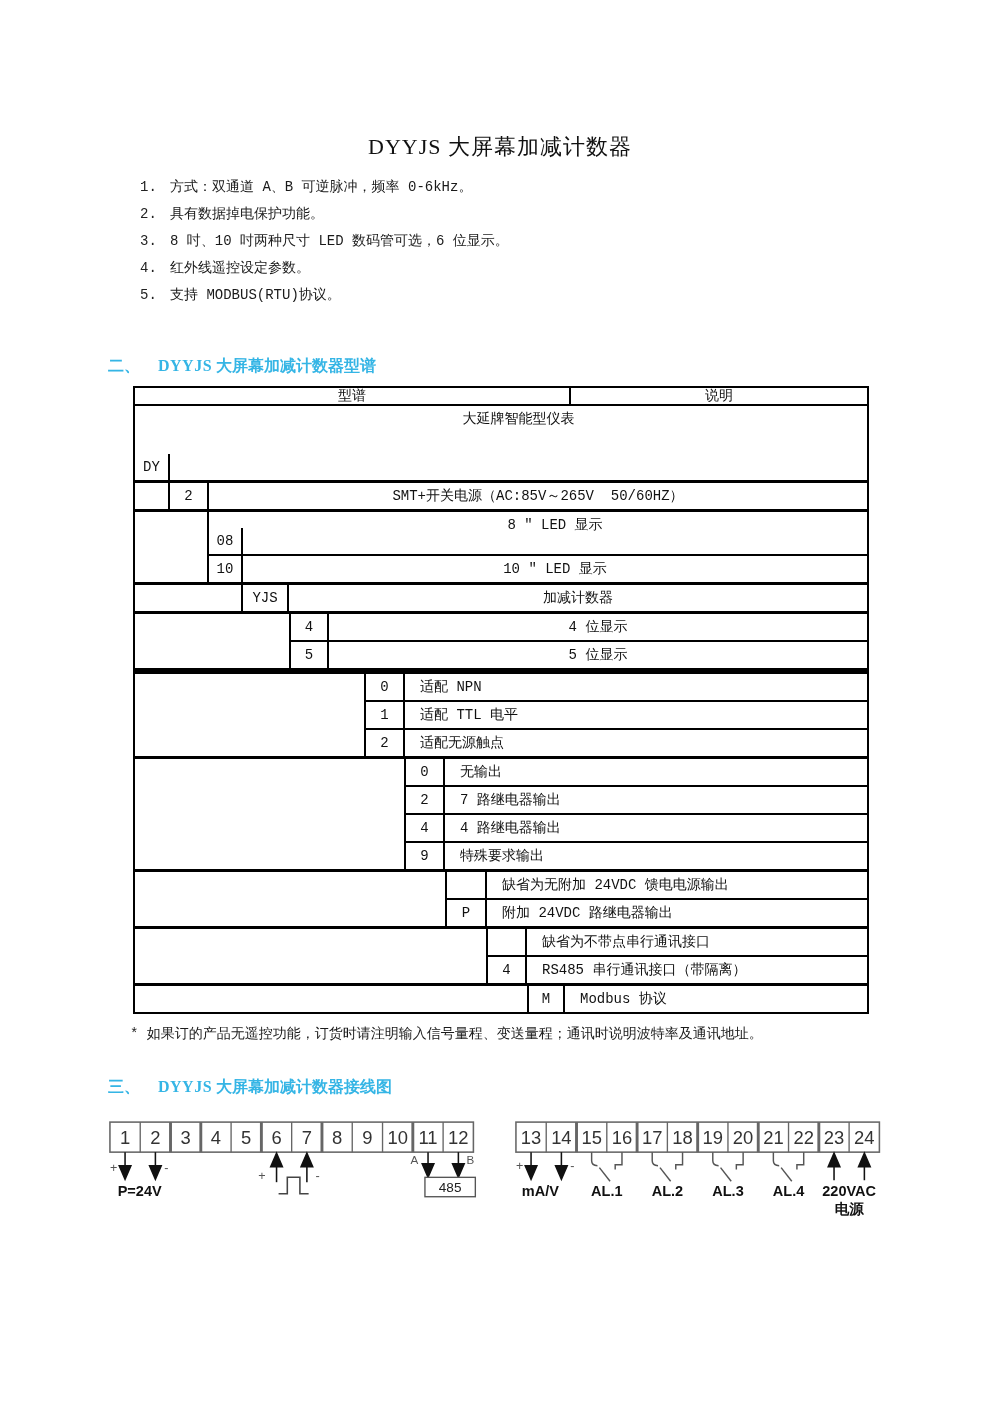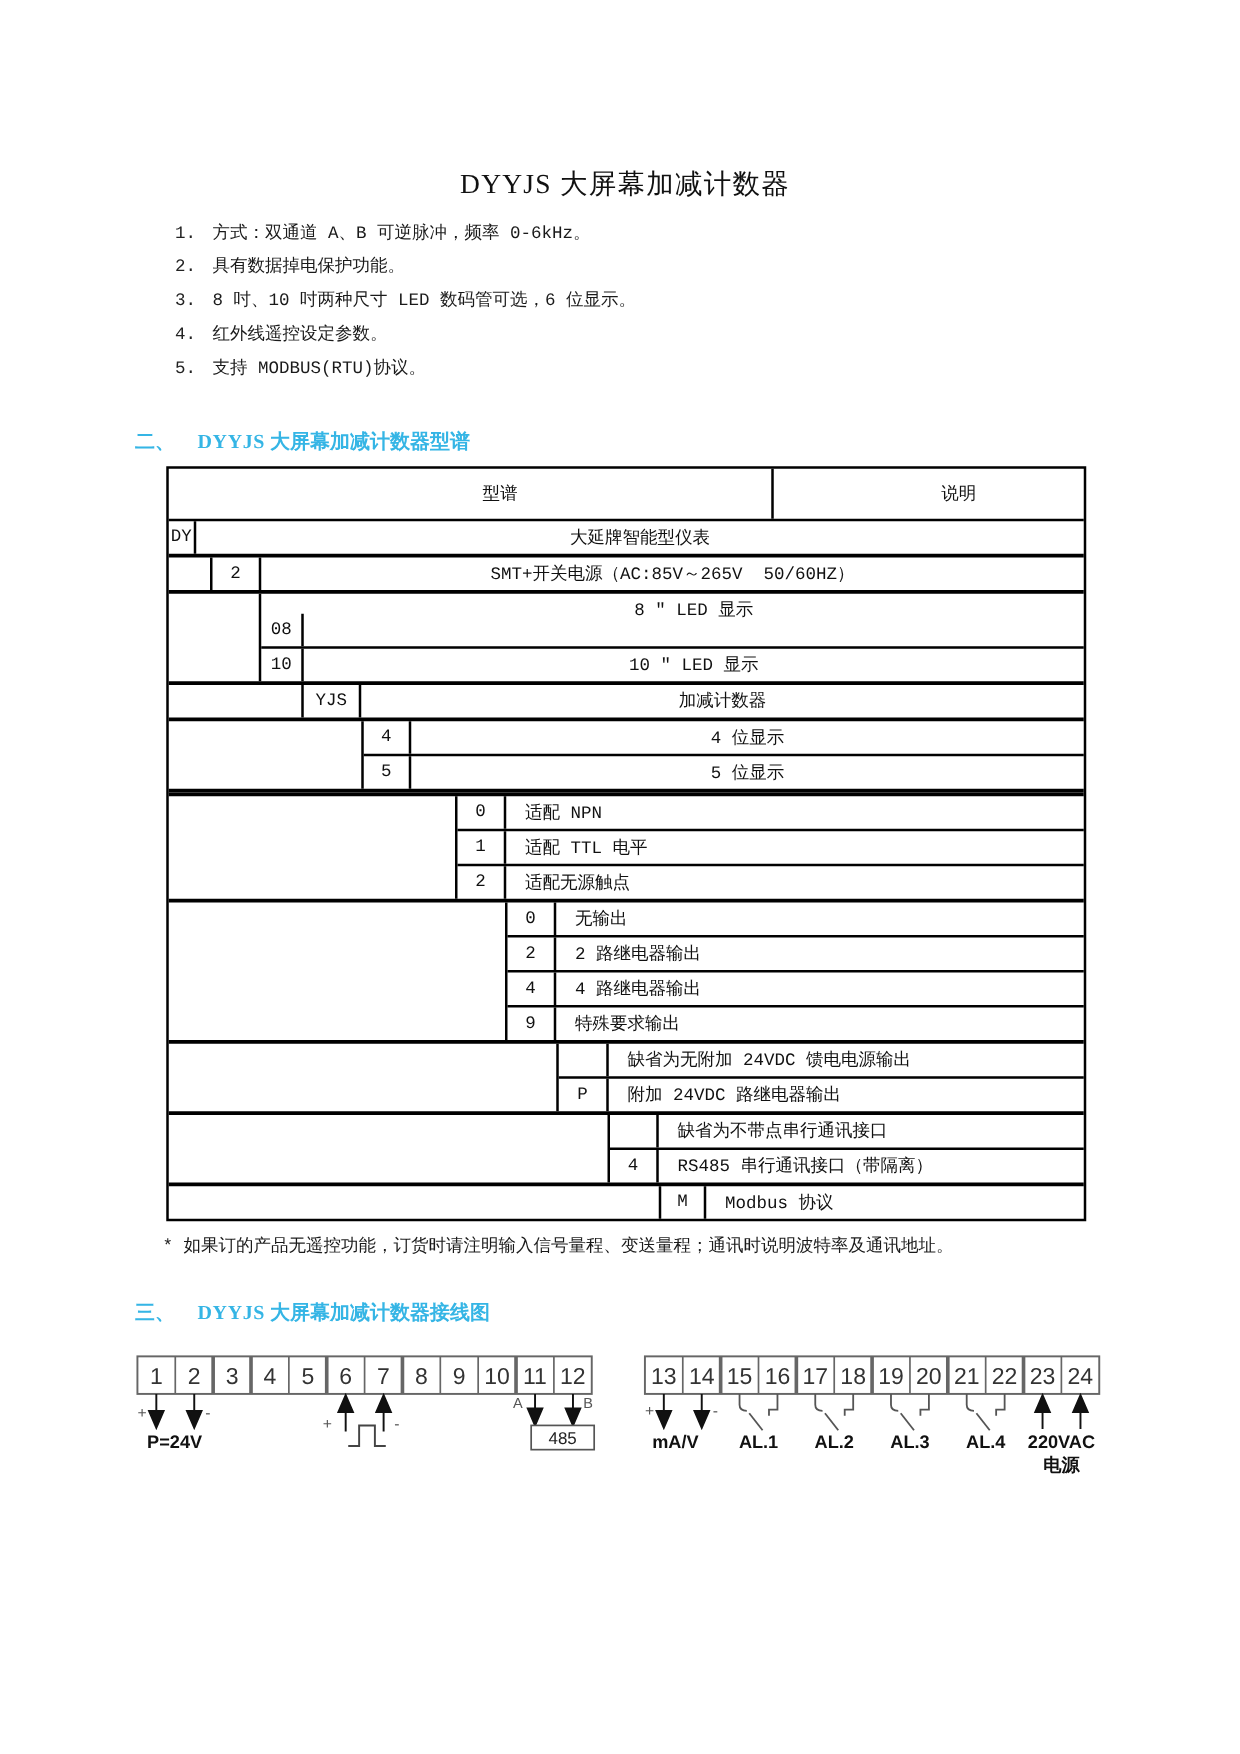--- a/index.html
+++ b/index.html
@@ -22,29 +22,29 @@
     font-weight:bold; font-size:16px; color:#35b5e5;
   }
   .sec-heading .num { margin-right:18px; }
   .sec-heading .brand { letter-spacing:0.5px; }
 
   .h-features { margin-top:46px; }
   .features-list { margin-top:12px; margin-left:32px; font-size:14px; }
   .feature-item { display:flex; line-height:27px; }
   .feature-item .fnum { width:30px; color:#222; }
 
-  .h-spectrum { margin-top:34px; }
+  .h-spectrum { margin-top:47px; }
 
   
   .spec-table {
     width:736px; margin-left:25px; margin-top:9px;
     border:2px solid #000; font-size:14px; color:#111;
   }
   .thead { display:flex; border-bottom:2px solid #000; }
-  .thead > div { height:40px; display:flex; align-items:center; justify-content:center;margin-left:48px; }
+  .thead > div { height:16px; display:flex; align-items:center; justify-content:center; }
   .th-model { width:436px; border-right:2px solid #000; }
   .th-desc  { flex:1; }
   .tgroup { display:flex; }
   .tgroup + .tgroup { border-top:3px solid #000; }
   .t-indent { border-right:2px solid #000; flex-shrink:0; }
   .t-rows { flex:1; display:flex; flex-direction:column; }
   .trow { display:flex; }
   .trow + .trow { border-top:2px solid #000; }
   .t-code {
     border-right:2px solid #000; flex-shrink:0;
@@ -104,21 +104,21 @@
 
   <div class="spec-table">
     <div class="thead">
       <div class="th-model">型谱</div>
       <div class="th-desc">说明</div>
     </div>
 
   <div class="tgroup">
         <div class="t-rows">
           <div class="trow">
-            <div class="t-code" style="width: 22px;">DY</div>
+            <div class="t-code" style="width: 35px; margin-top: 48px;">DY</div>
             <div class="t-desc center">大延牌智能型仪表</div>
           </div>
         </div>
       </div>
       <div class="tgroup">
         <div class="t-indent" style="width: 35px;"></div>
         <div class="t-rows">
           <div class="trow">
             <div class="t-code" style="width: 39px;">2</div>
             <div class="t-desc center">SMT+开关电源（AC:85V～265V  50/60HZ）</div>
@@ -182,21 +182,21 @@
       </div>
       <div class="tgroup">
         <div class="t-indent" style="width: 271px;"></div>
         <div class="t-rows">
           <div class="trow">
             <div class="t-code" style="width: 39px;">0</div>
             <div class="t-desc">无输出</div>
           </div>
           <div class="trow">
             <div class="t-code" style="width: 39px;">2</div>
-            <div class="t-desc">2 路继电器输出</div>
+            <div class="t-desc">7 路继电器输出</div>
           </div>
           <div class="trow">
             <div class="t-code" style="width: 39px;">4</div>
             <div class="t-desc">4 路继电器输出</div>
           </div>
           <div class="trow">
             <div class="t-code" style="width: 39px;">9</div>
             <div class="t-desc">特殊要求输出</div>
           </div>
         </div>

